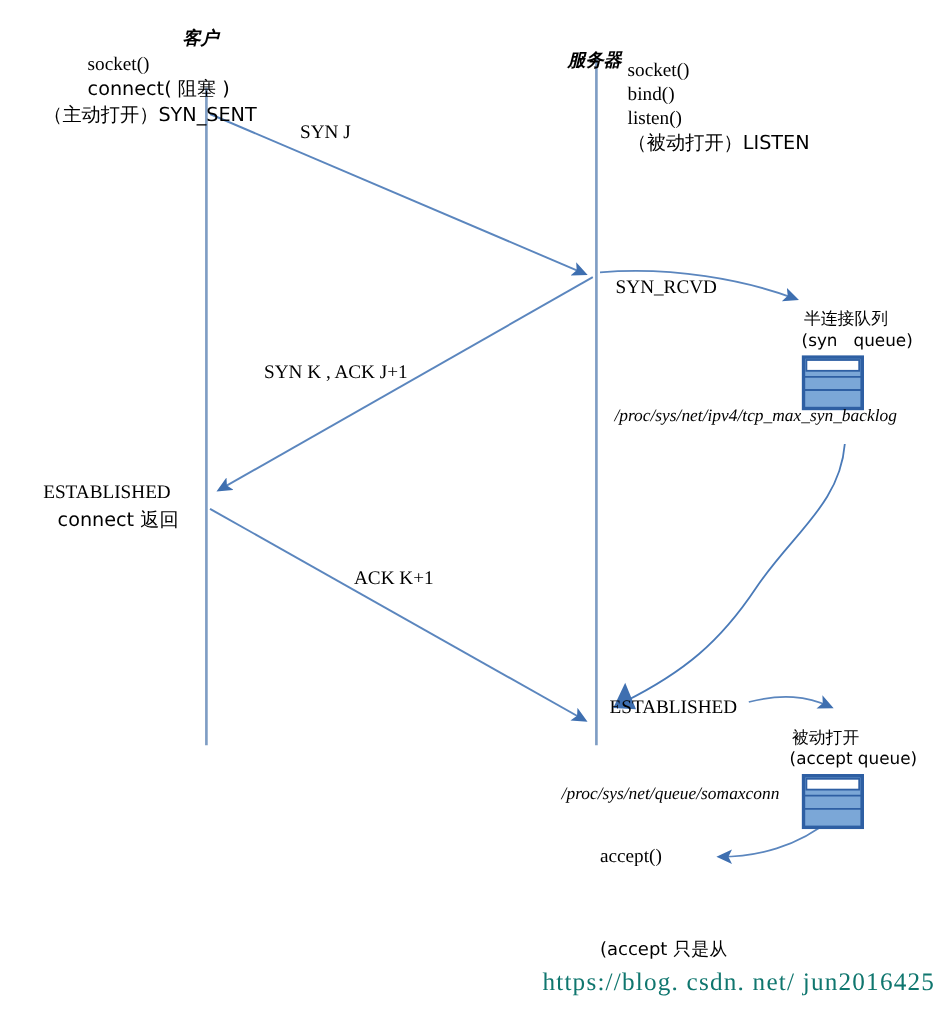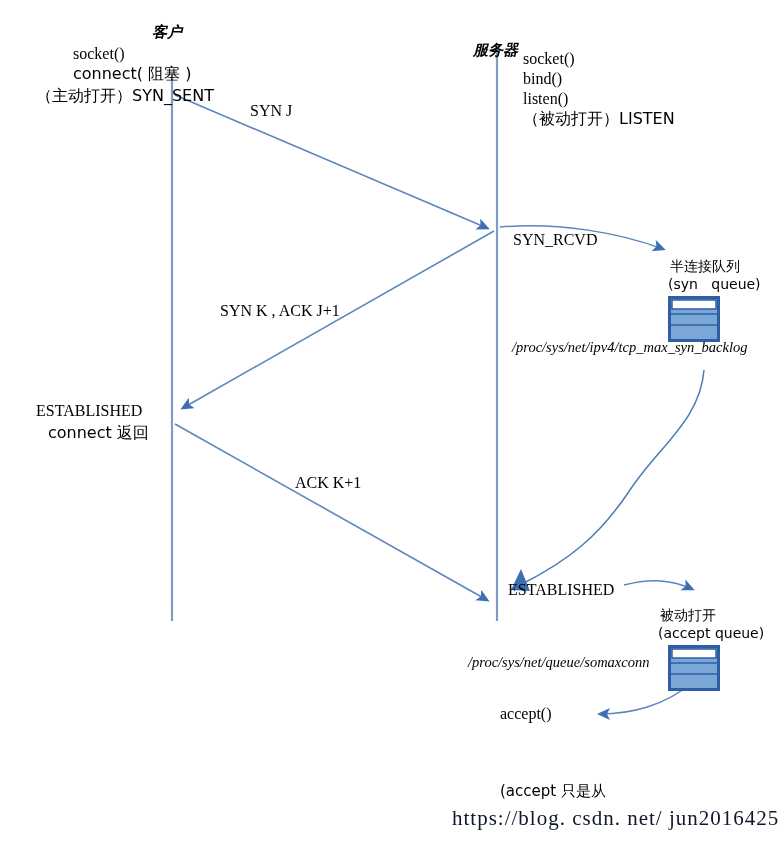--- a/index.html
+++ b/index.html
@@ -51,21 +51,21 @@
     position: absolute;
     left: 0; top: 0;
     width: 780px;
     height: 841px;
   }
   .queue {
     position: absolute;
   }
   .watermark {
     position: absolute;
-    color: #0f172a;
+    color: #0f766e;
     font-family: "Liberation Serif", "DejaVu Serif", serif;
     font-size: 21px;
     letter-spacing: 1px;
     white-space: pre;
   }
 </style>
 </head>
 <body>
 
 <div id="canvas">

